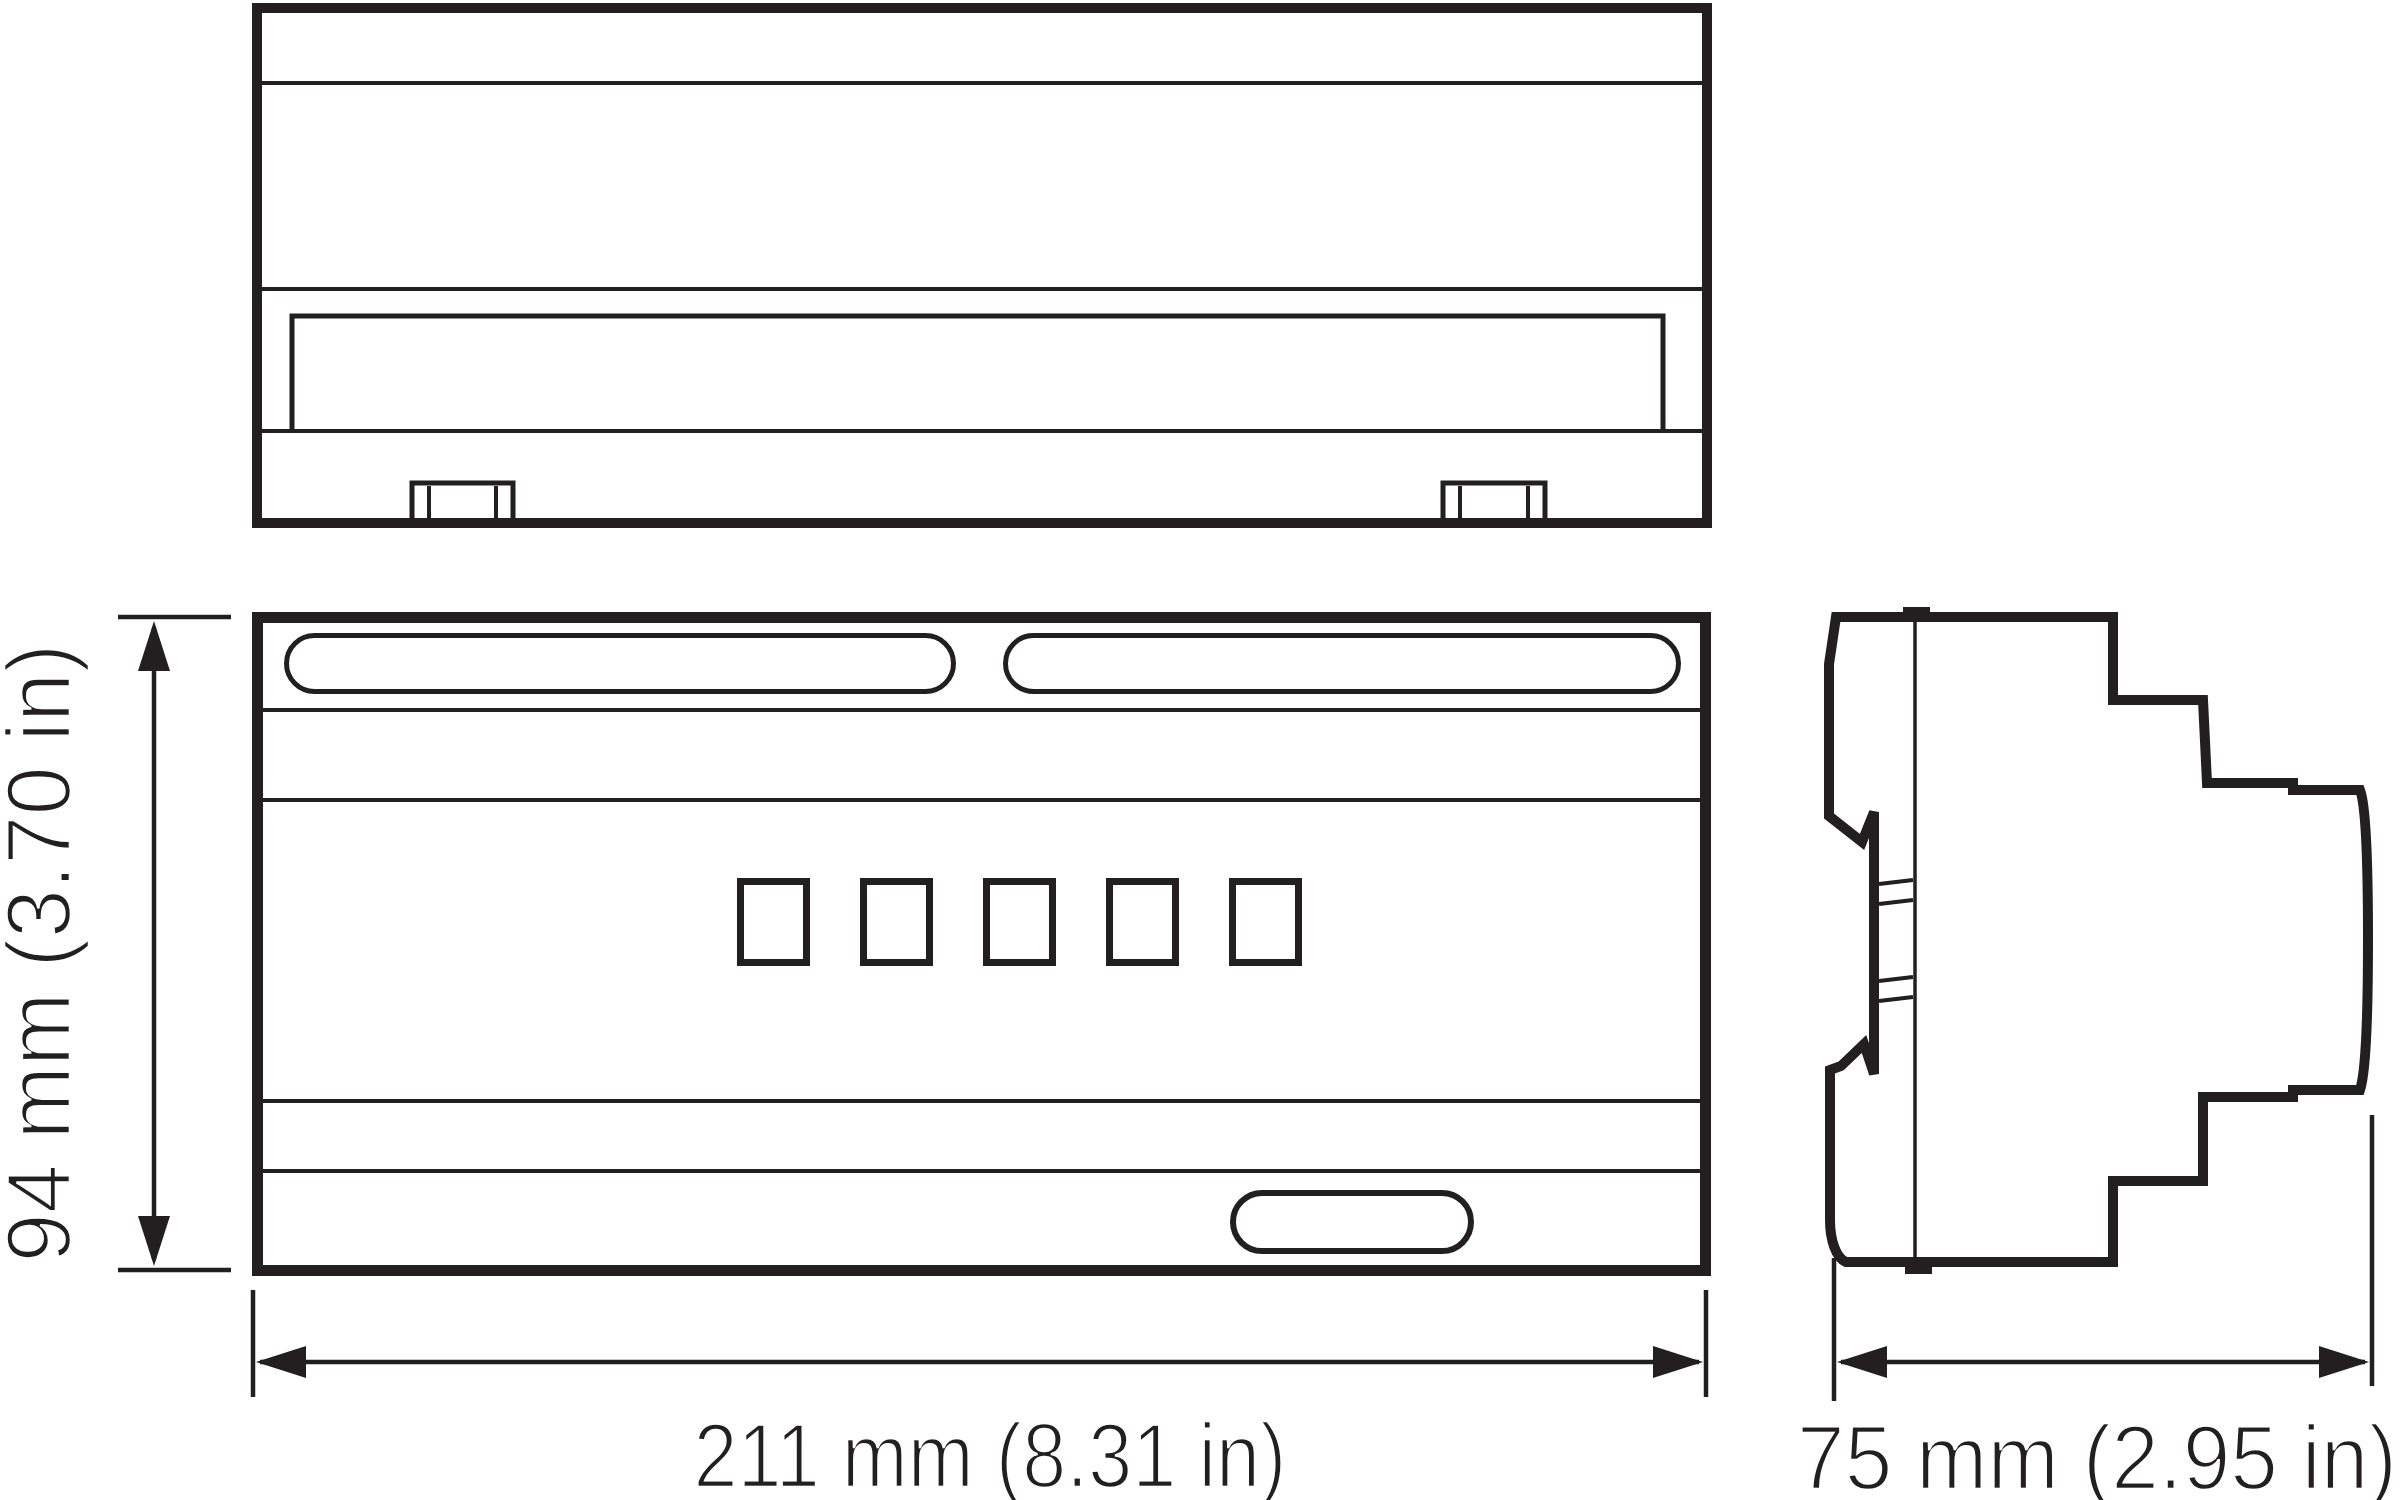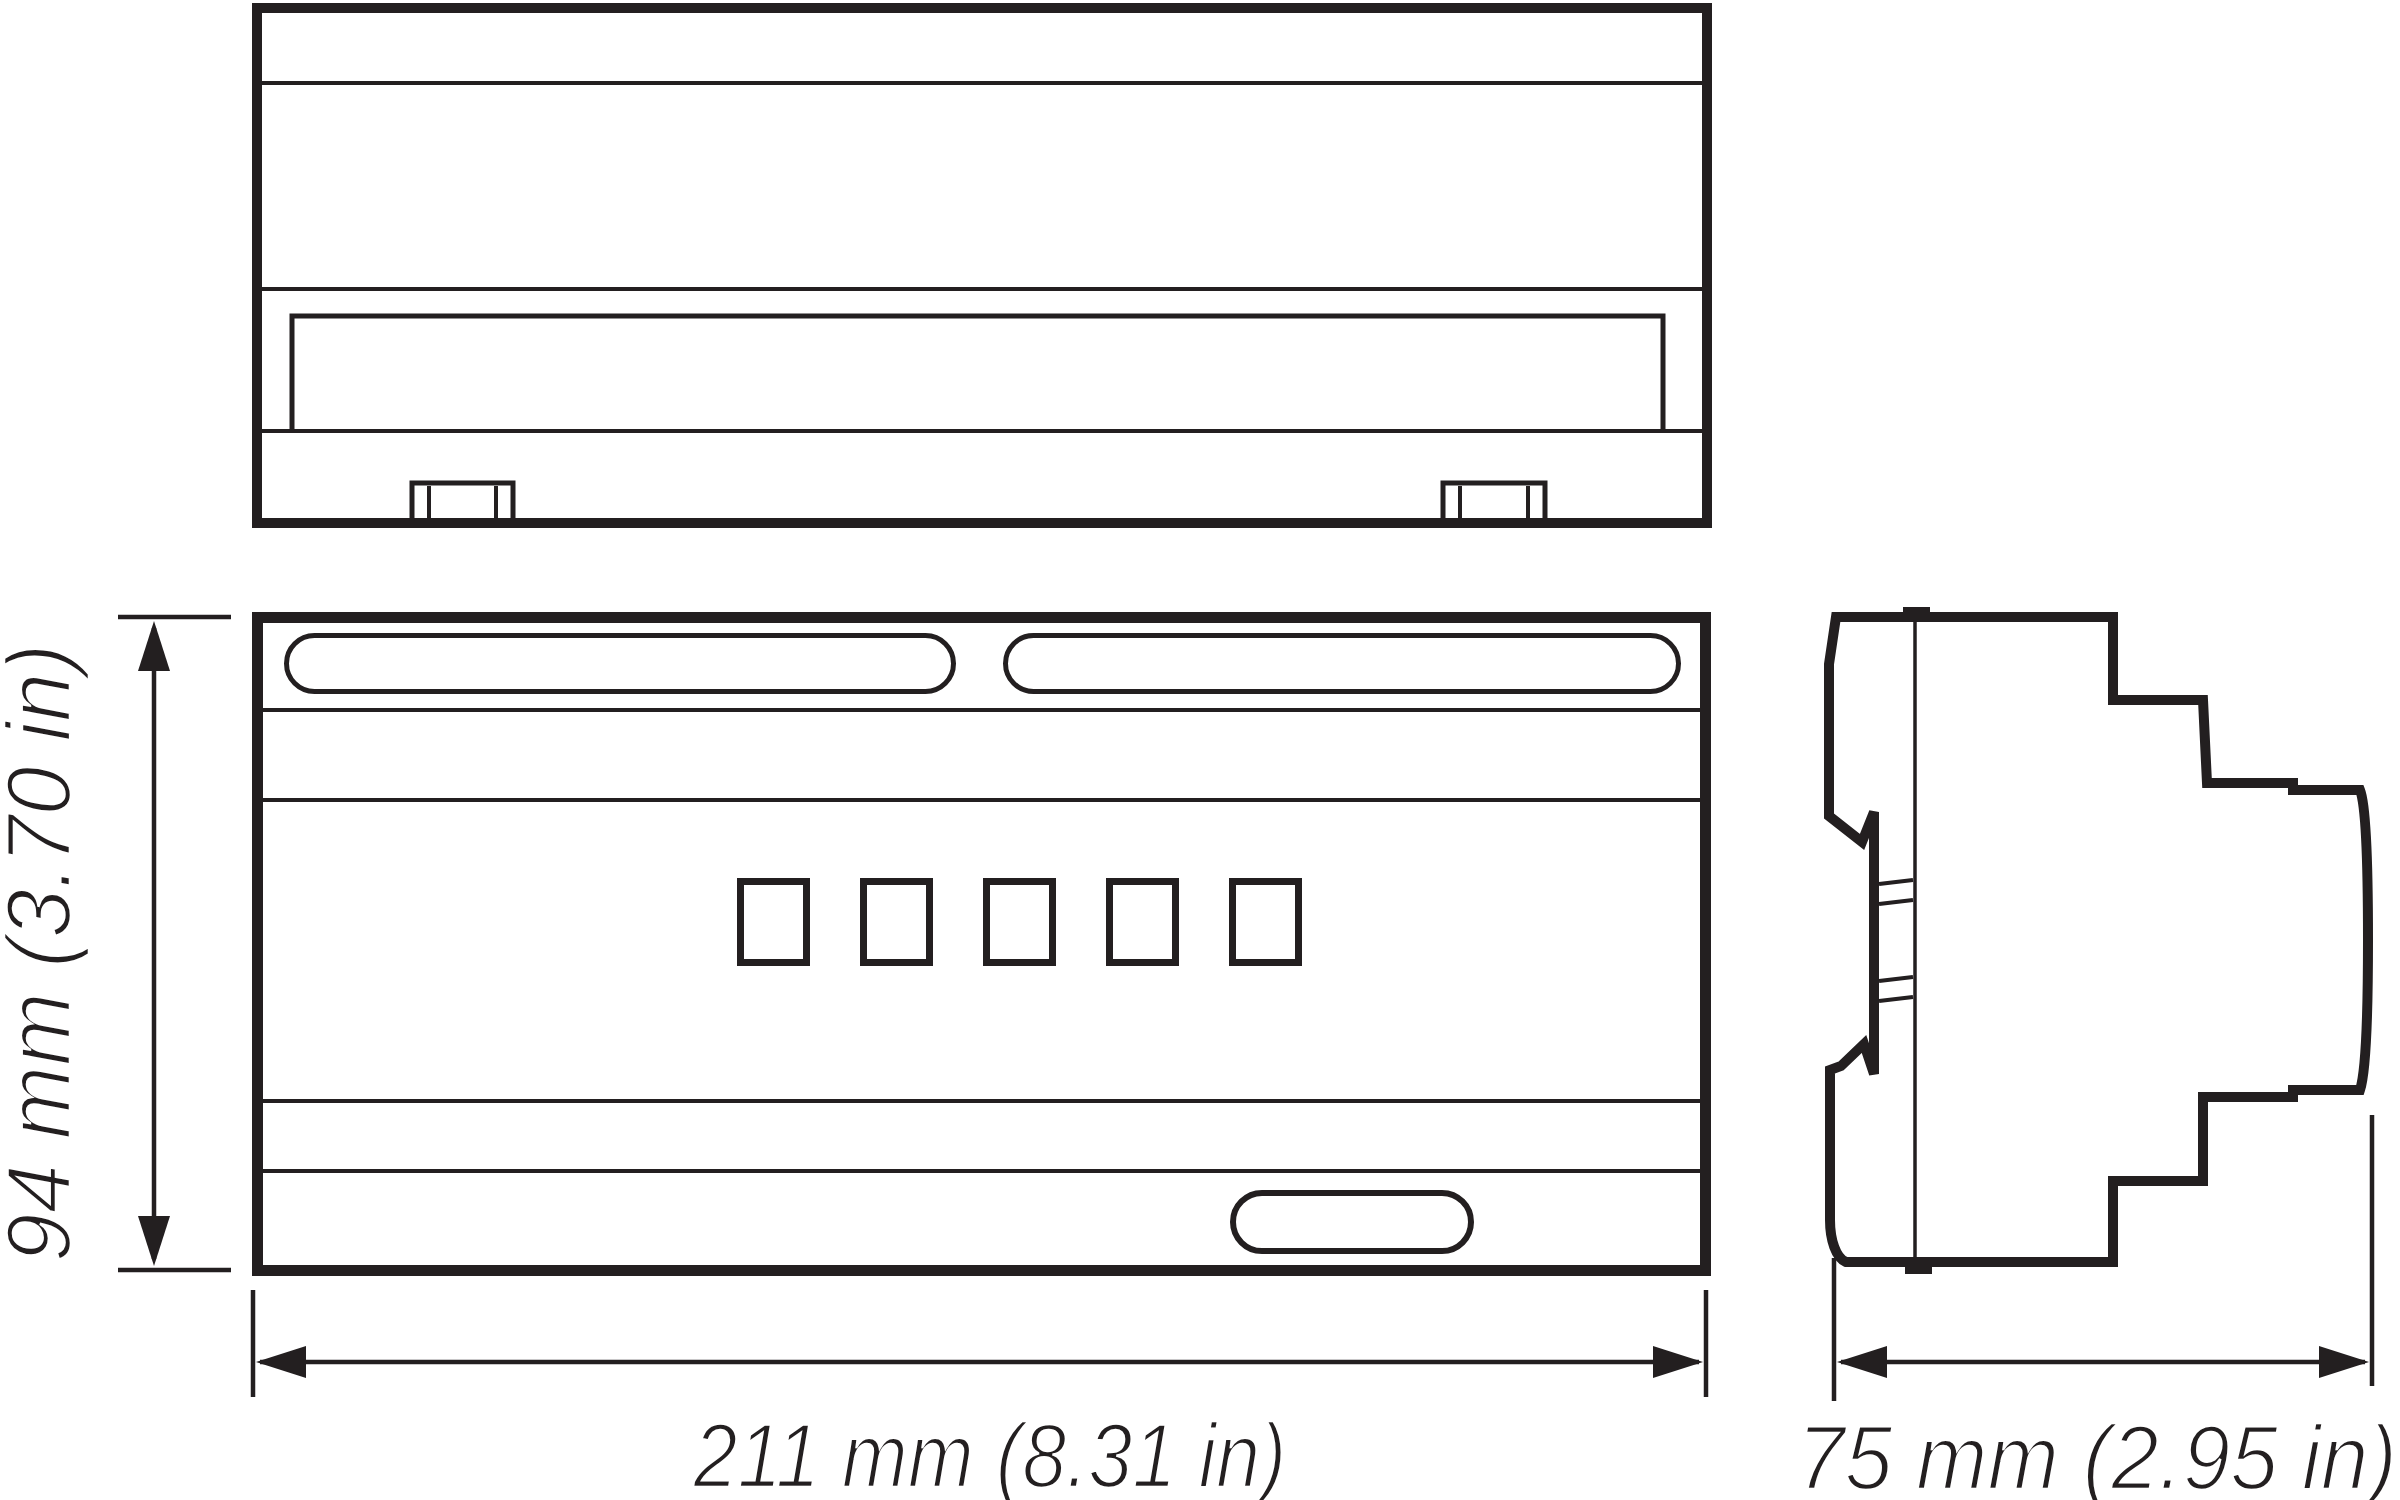--- a/index.html
+++ b/index.html
@@ -1,16 +1,16 @@
 <!DOCTYPE html>
 <html><head>
 <meta charset="utf-8">
 <style>
   html,body{margin:0;padding:0;background:#ffffff;}
-  .page{width:2400px;height:1500px;position:relative;overflow:hidden;background:#ffffff;font-style:italic;}
+  .page{width:2400px;height:1500px;position:relative;overflow:hidden;background:#ffffff;}
   text{font-family:"Liberation Sans", sans-serif;fill:#231f20;}
 </style>
 </head>
 <body>
 <div class="page">
 <svg width="2400" height="1500" viewBox="0 0 2400 1500">
 
   <rect x="0" y="0" width="2400" height="1500" fill="#ffffff"></rect>
 
   <rect x="257" y="8" width="1450" height="515" fill="none" stroke="#231f20" stroke-width="10"></rect>

